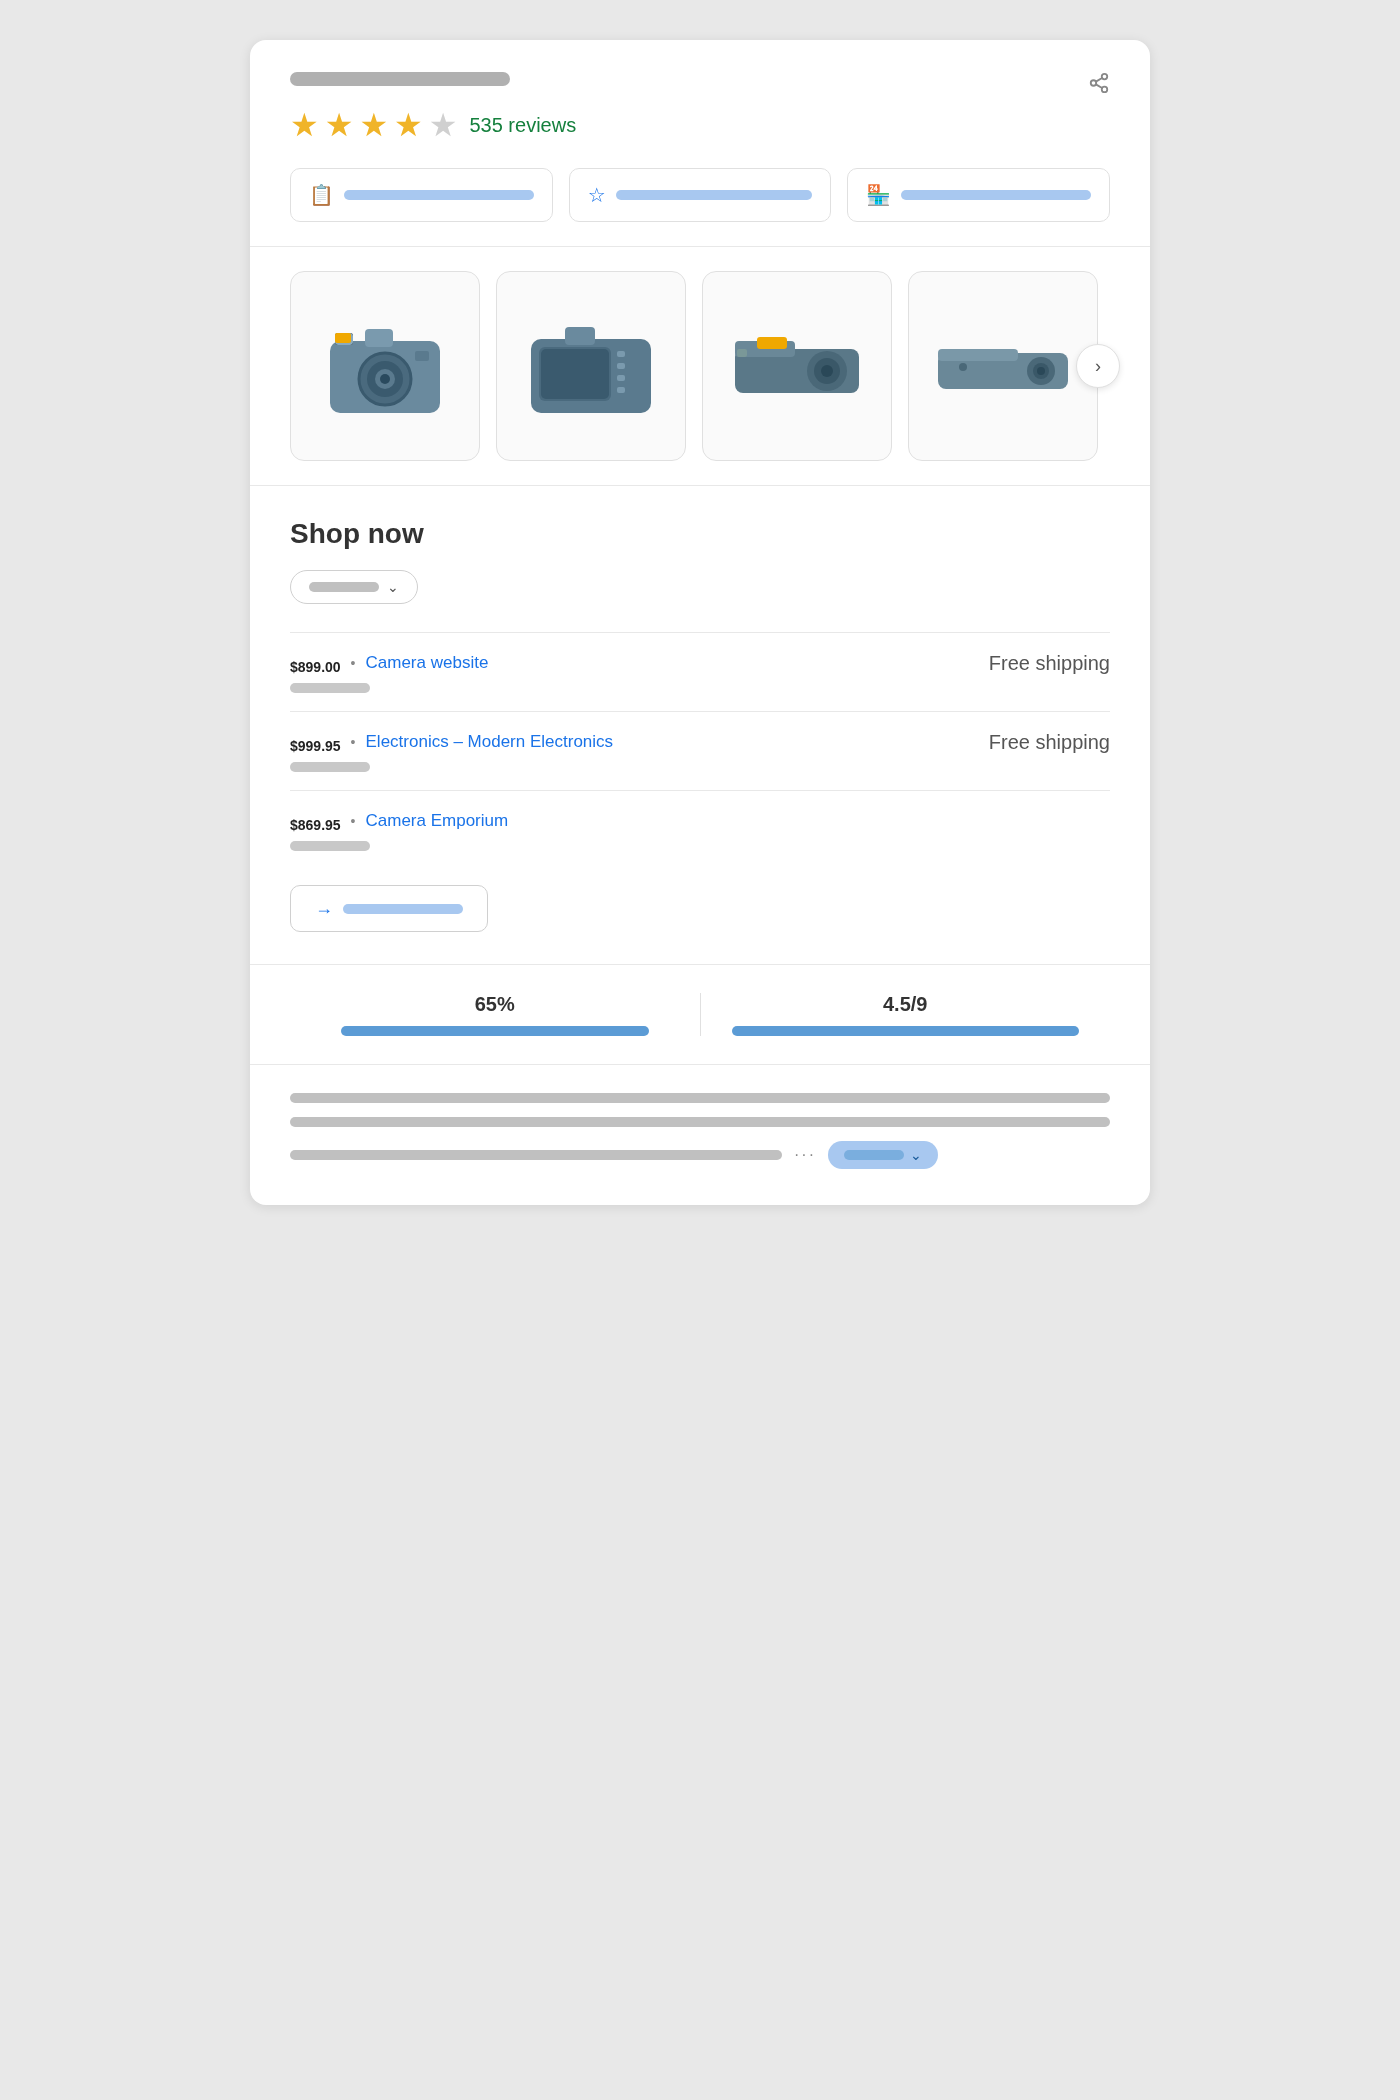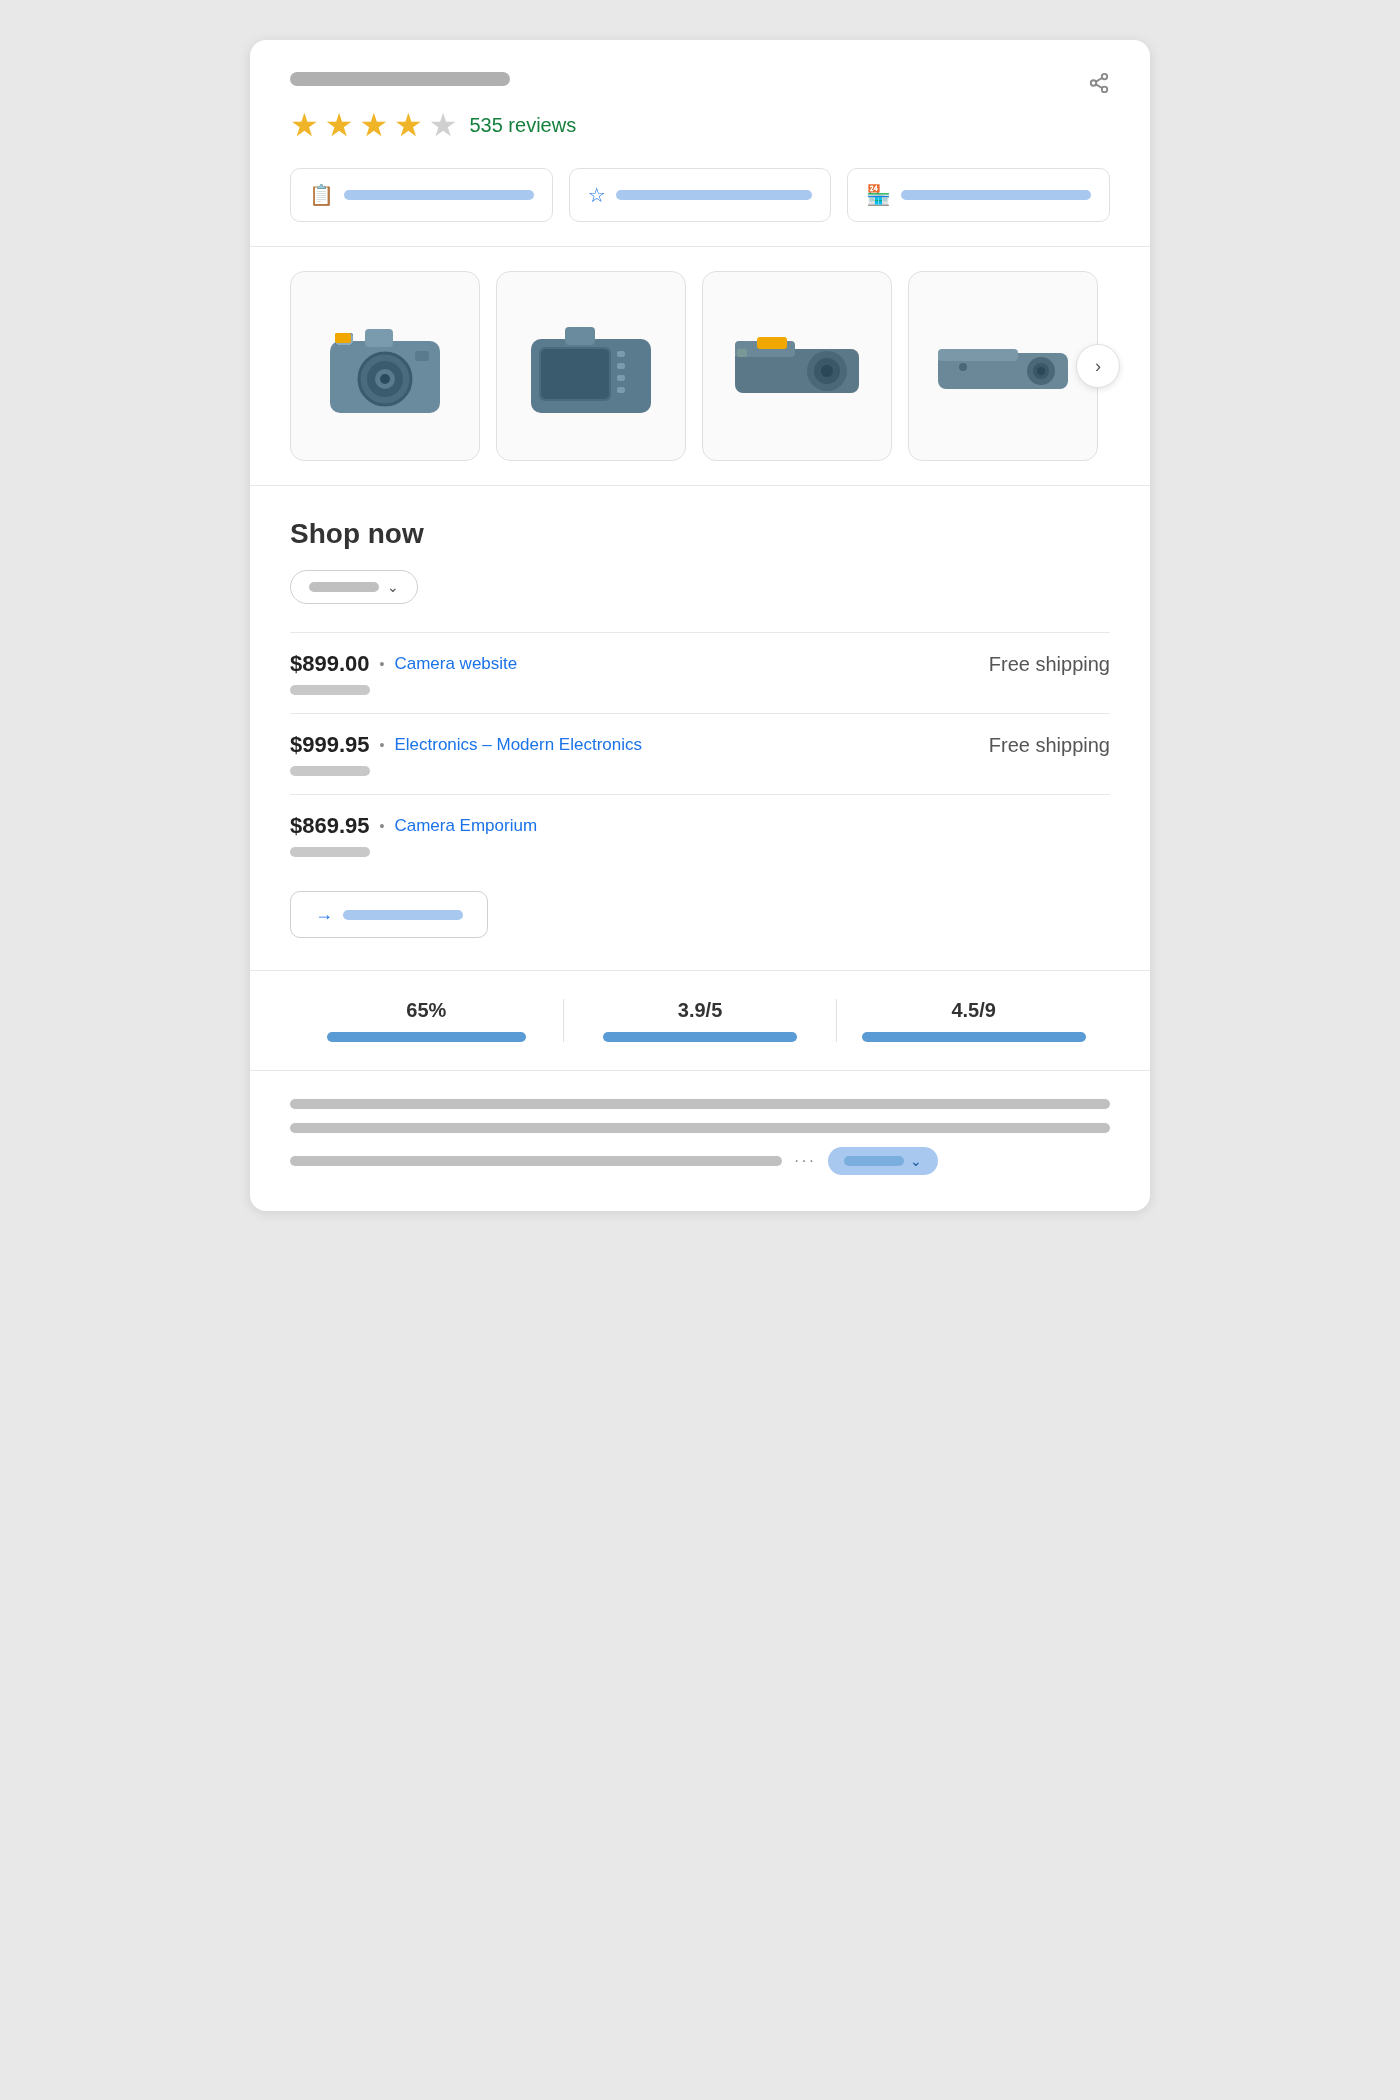--- a/index.html
+++ b/index.html
@@ -162,23 +162,24 @@
       align-items: center;
       justify-content: space-between;
       margin-bottom: 8px;
     }
     .shop-item-left {
       display: flex;
       align-items: center;
       gap: 10px;
     }
     .shop-price {
-      font-size: 22px;
+      font-size: 14px;
       font-weight: 700;
       color: #222;
+      margin-top: 8px;
     }
     .shop-dot {
       color: #888;
       font-size: 14px;
     }
     .shop-store {
       font-size: 17px;
       color: #1a73e8;
       font-weight: 500;
       cursor: pointer;
@@ -448,24 +449,20 @@
       <div class="more-label-bar"></div>
     </button>
   </div>
 
   <div class="section-stats">
     <div class="stat-item">
       <span class="stat-value">65%</span>
       <div class="stat-bar" style="width:80%;"></div>
     </div>
     <div class="stat-item">
-      <span class="stat-value">3.9/5</span>
-      <div class="stat-bar" style="width:78%;"></div>
-    </div>
-    <div class="stat-item">
       <span class="stat-value">4.5/9</span>
       <div class="stat-bar" style="width:90%;"></div>
     </div>
   </div>
 
   <div class="section-text">
     <div class="text-line full"></div>
     <div class="text-line full"></div>
     <div class="last-row">
       <div class="text-line partial" style="margin-bottom:0;"></div>

